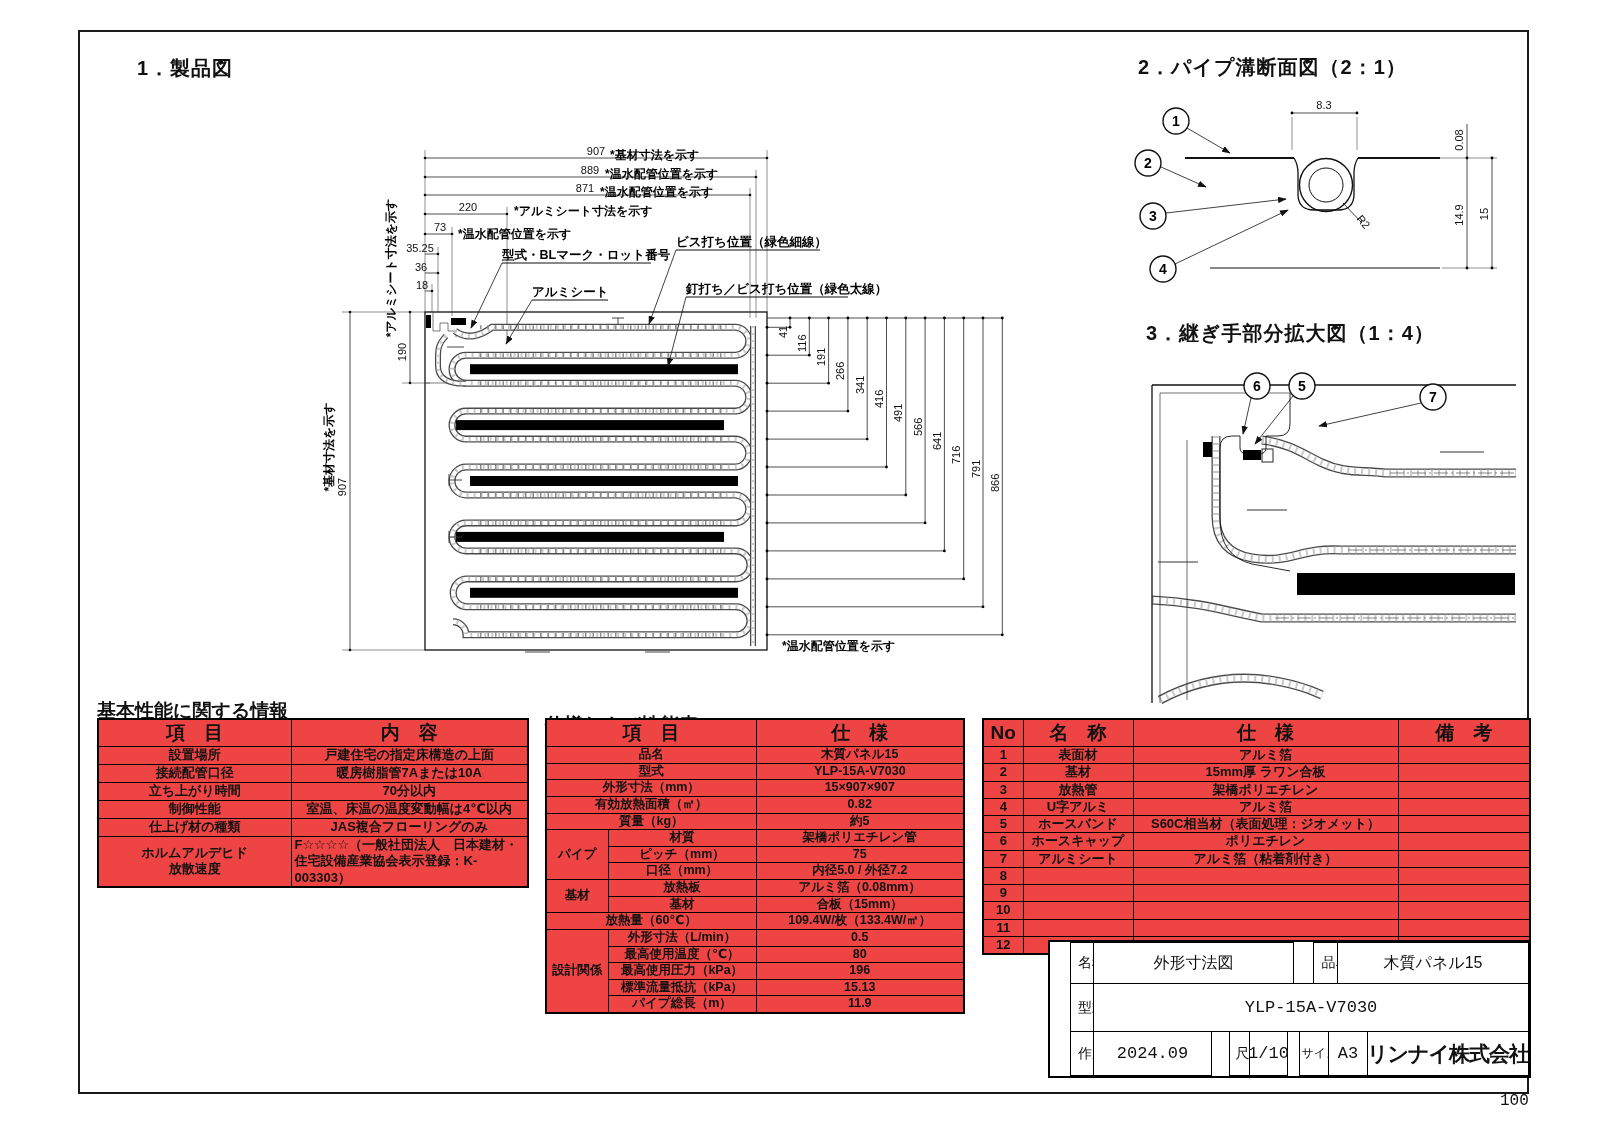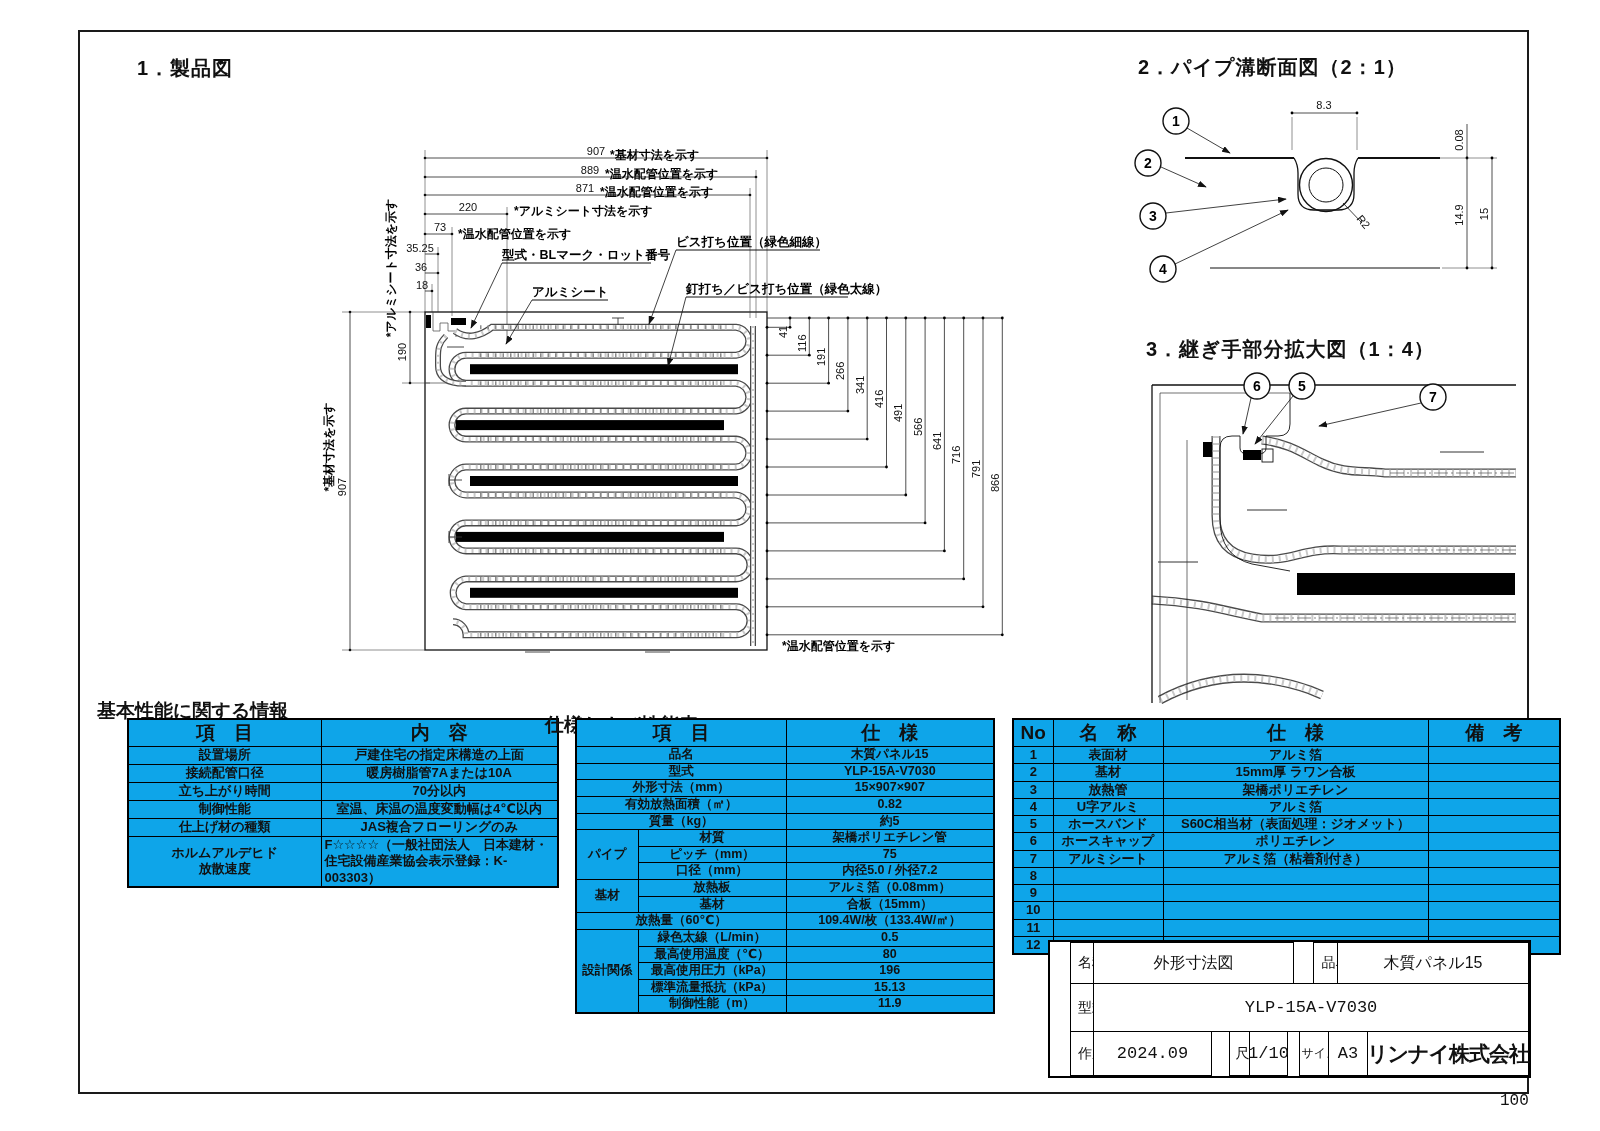--- a/index.html
+++ b/index.html
@@ -1,20 +1,20 @@
 <!DOCTYPE html>
 <html><head>
 <meta charset="utf-8">
 <style>
   html,body{margin:0;padding:0;background:#fff;}
   body{width:1600px;height:1131px;position:relative;font-family:"Liberation Sans","DejaVu Sans",sans-serif;color:#111;}
   .sheet{position:absolute;left:78px;top:30px;width:1447px;height:1060px;border:2px solid #1a1a1a;background:#fff;}
   .sec-title{position:absolute;font-size:20px;font-weight:bold;letter-spacing:1px;white-space:nowrap;}
   .tbl-title{position:absolute;font-size:19px;font-weight:bold;white-space:nowrap;}
-  table{border-collapse:collapse;position:absolute;background:#0ea5e9;table-layout:fixed;margin-left:30px;}
+  table{border-collapse:collapse;position:absolute;background:#ef4444;table-layout:fixed;}
   table,td,th{border:1px solid #000;}
   table{border-width:2px;}
   th{font-size:19px;font-weight:bold;padding:0;}
   td{font-size:13px;font-weight:bold;text-align:center;padding:0 3px;overflow:hidden;white-space:pre-line;line-height:1.25;}
   #spec-table td{font-size:12.5px;}
   .pgnum{position:absolute;left:1500px;top:1092px;font-size:16px;font-family:"Liberation Mono",monospace;}
   svg{position:absolute;overflow:visible;}
   .dim{stroke:#222;stroke-width:0.8;fill:none;}
   .wit{stroke:#333;stroke-width:0.55;fill:none;}
   .dimtxt{font-size:11px;fill:#111;}
@@ -31,21 +31,21 @@
   .tb .mono{font-family:"Liberation Mono",monospace;font-size:17px;}
   .tb .company{font-size:21px;font-weight:bold;letter-spacing:-1px;white-space:nowrap;}
 </style>
 </head>
 <body>
 
 <div class="sheet"></div>
 
 <div class="sec-title" style="left:137px;top:55px;">1．製品図</div>
 <div class="sec-title" style="left:1138px;top:54px;">2．パイプ溝断面図（2：1）</div>
-<div class="sec-title" style="left:1146px;top:336px;">3．継ぎ手部分拡大図（1：4）</div>
+<div class="sec-title" style="left:1146px;top:320px;">3．継ぎ手部分拡大図（1：4）</div>
 <div class="pgnum">100</div>
 
 <svg style="left:300px;top:130px;" width="720" height="575" viewBox="300 130 720 575">
   <defs>
     <marker id="ar1" markerWidth="11" markerHeight="8" refX="10" refY="4" orient="auto">
         <path d="M0,0 L11,4 L0,8 z" fill="#111"></path>
       </marker>
   </defs>
 
   <rect x="425" y="312" width="342" height="338" fill="none" stroke="#111" stroke-width="1.3"></rect>
@@ -465,37 +465,37 @@
       <tr style="height: 15.4px;">
         <td>基材</td>
         <td>合板（15mm）</td>
       </tr>
       <tr style="height: 15.4px;">
         <td colspan="2">放熱量（60℃）</td>
         <td>109.4W/枚（133.4W/㎡）</td>
       </tr>
       <tr style="height: 15.4px;">
         <td rowspan="5">設計関係</td>
-        <td>緑色太線（L/min）</td>
+        <td>外形寸法（L/min）</td>
         <td>0.5</td>
       </tr>
       <tr style="height: 15.4px;">
         <td>最高使用温度（℃）</td>
         <td>80</td>
       </tr>
       <tr style="height: 15.4px;">
         <td>最高使用圧力（kPa）</td>
         <td>196</td>
       </tr>
       <tr style="height: 15.4px;">
         <td>標準流量抵抗（kPa）</td>
         <td>15.13</td>
       </tr>
       <tr style="height: 15.4px;">
-        <td>制御性能（m）</td>
+        <td>パイプ総長（m）</td>
         <td>11.9</td>
       </tr>
     </tbody>
 </table>
 
 <table id="parts-table" style="left:982px;top:718px;width:547px;">
   <colgroup>
       <col style="width:40px">
       <col style="width:110px">
       <col style="width:265px">

